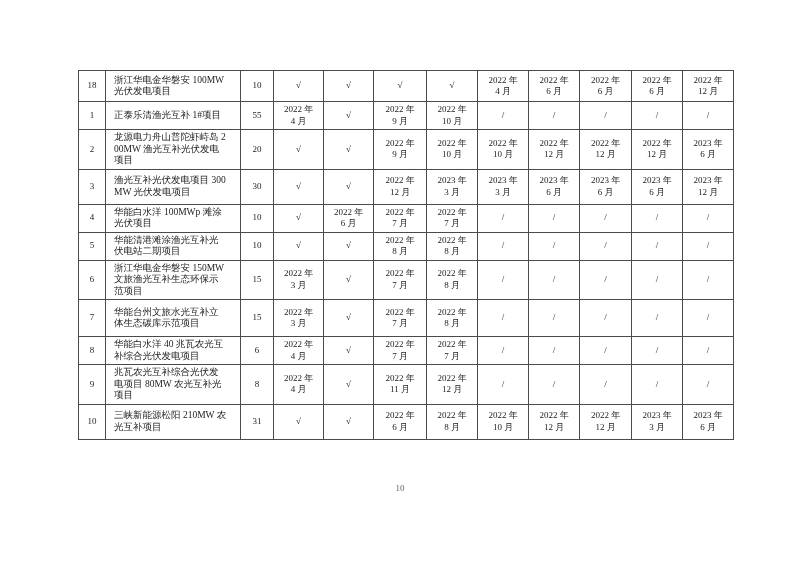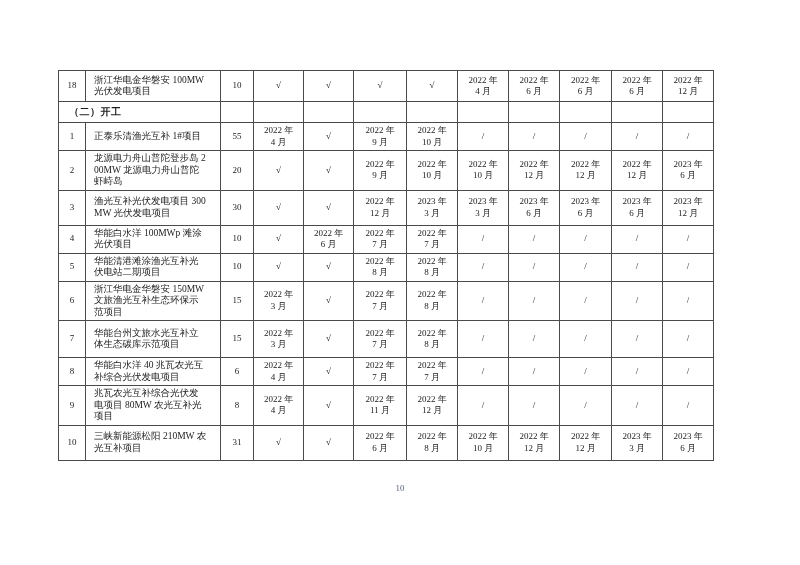--- a/index.html
+++ b/index.html
@@ -10,21 +10,21 @@
   }
   .page {
     position: relative;
     width: 800px; height: 565px;
     background: #ffffff;
     font-family: "Liberation Serif", "DejaVu Serif", serif;
     color: #1c1c1c;
   }
   table.ptable {
     position: absolute;
-    left: 58px; top: 70px;
+    left: 78px; top: 70px;
     width: 655px;
     border-collapse: collapse;
     table-layout: fixed;
   }
   .ptable td {
     border: 1px solid #4a4a4a;
     font-size: 9px;
     line-height: 11.5px;
     text-align: center;
     vertical-align: middle;
@@ -82,50 +82,37 @@
           <td class="c-val">√</td>
           <td class="c-val">√</td>
           <td class="c-val">√</td>
           <td class="c-val">√</td>
           <td class="c-val">2022 年<br>4 月</td>
           <td class="c-val">2022 年<br>6 月</td>
           <td class="c-val">2022 年<br>6 月</td>
           <td class="c-val">2022 年<br>6 月</td>
           <td class="c-val">2022 年<br>12 月</td>
         </tr>
-        <tr style="height: 21px;">
-          <td class="section-cell" colspan="2">（二）开工</td>
-          <td></td>
-          <td></td>
-          <td></td>
-          <td></td>
-          <td></td>
-          <td></td>
-          <td></td>
-          <td></td>
-          <td></td>
-          <td></td>
-        </tr>
         <tr style="height: 27px;">
           <td class="c-no">1</td>
           <td class="c-name">正泰乐清渔光互补 1#项目</td>
           <td class="c-cap">55</td>
           <td class="c-val">2022 年<br>4 月</td>
           <td class="c-val">√</td>
           <td class="c-val">2022 年<br>9 月</td>
           <td class="c-val">2022 年<br>10 月</td>
           <td class="c-val">/</td>
           <td class="c-val">/</td>
           <td class="c-val">/</td>
           <td class="c-val">/</td>
           <td class="c-val">/</td>
         </tr>
         <tr style="height: 35px;">
           <td class="c-no">2</td>
-          <td class="c-name">龙源电力舟山普陀登步岛 200MW 龙源电力舟山普陀虾峙岛</td>
+          <td class="c-name">龙源电力舟山普陀虾峙岛 200MW 渔光互补光伏发电项目</td>
           <td class="c-cap">20</td>
           <td class="c-val">√</td>
           <td class="c-val">√</td>
           <td class="c-val">2022 年<br>9 月</td>
           <td class="c-val">2022 年<br>10 月</td>
           <td class="c-val">2022 年<br>10 月</td>
           <td class="c-val">2022 年<br>12 月</td>
           <td class="c-val">2022 年<br>12 月</td>
           <td class="c-val">2022 年<br>12 月</td>
           <td class="c-val">2023 年<br>6 月</td>

